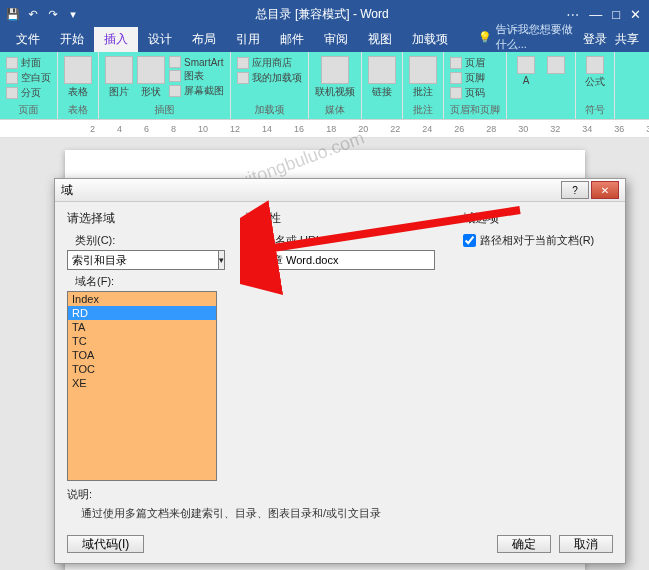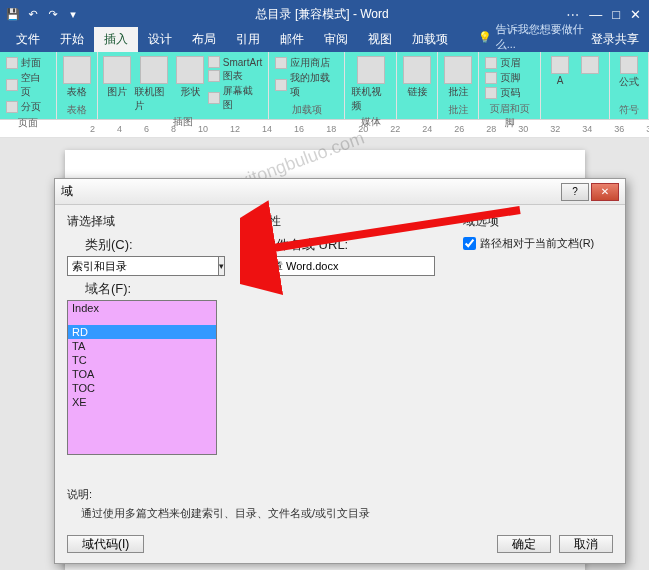--- a/index.html
+++ b/index.html
@@ -8,23 +8,23 @@
 
 .titlebar { height: 28px; background: #2b579a; display: flex; align-items: center; color: #fff; font-size: 11px; }
 .titlebar .qat { display: flex; align-items: center; gap: 2px; padding: 0 4px; }
 .titlebar .qat-btn { width: 18px; height: 18px; display: flex; align-items: center; justify-content: center; font-size: 11px; }
 .titlebar .title { flex: 1; text-align: center; font-size: 12px; }
 .titlebar .winbtns { display: flex; gap: 10px; padding: 0 8px; font-size: 13px; }
 
 
 .tabs { height: 24px; background: #2b579a; display: flex; align-items: flex-end; font-size: 12px; color: #fff; padding-left: 6px; }
 .tab { padding: 4px 10px; cursor: pointer; }
-.tab.active { background: #f3f3f3; color: #14532d; }
+.tab.active { background: #f3f3f3; color: #6d28d9; }
 .tabs .tell { flex: 1; padding-left: 20px; color: #cfe0f5; font-size: 11px; display: flex; align-items: center; gap: 4px; }
-.tabs .right { display: flex; gap: 0; padding: 0 10px 4px 0; font-size: 12px; }
+.tabs .right { display: flex; gap: 8px; padding: 0 10px 4px 0; font-size: 12px; }
 
 
 .ribbon { height: 68px; background: #5eead4; border-bottom: 1px solid #d4d4d4; display: flex; font-size: 11px; color: #444; }
 .group { border-right: 1px solid #e1e1e1; padding: 4px 6px 2px 6px; display: flex; flex-direction: column; justify-content: space-between; }
 .group-row { display: flex; gap: 4px; align-items: flex-start; }
 .group-label { text-align: center; font-size: 10px; color: #666; padding-top: 2px; }
 .rbtn { display: flex; flex-direction: column; align-items: center; gap: 1px; font-size: 10px; min-width: 26px; }
 .ricon { width: 18px; height: 18px; background: #ddd; border: 1px solid #bbb; }
 .ricon.big { width: 28px; height: 28px; }
 .small-list { display: flex; flex-direction: column; gap: 1px; font-size: 10px; }
@@ -45,27 +45,27 @@
 .dlg-titlebar .t { flex: 1; }
 .dlg-titlebar .btns { display: flex; gap: 2px; }
 .dlg-titlebar .wbtn { width: 28px; height: 18px; border: 1px solid #888; background: linear-gradient(#f7f7f7,#dcdcdc); font-size: 10px; display: flex; align-items: center; justify-content: center; }
 .dlg-titlebar .wbtn.close { background: linear-gradient(#e9806b,#c74b32); color: #fff; border-color: #a33; }
 .dlg-body { flex: 1; padding: 8px 12px; display: flex; flex-direction: column; font-size: 12px; color: #222; }
 .cols { display: flex; gap: 28px; flex: 1; }
 .col1 { width: 150px; }
 .col2 { width: 190px; }
 .col3 { flex: 1; }
 .section-head { font-size: 12px; margin-bottom: 6px; }
-.lbl { font-size: 13px; margin: 4px 0 2px 18px; }
+.lbl { font-size: 11px; margin: 4px 0 2px 8px; }
 .combo { display: flex; }
 .combo input { flex: 1; height: 20px; border: 1px solid #7a7a7a; font-size: 11px; padding: 0 4px; }
 .combo .arrow { width: 18px; height: 20px; border: 1px solid #7a7a7a; border-left: none; background: #eee; display: flex; align-items: center; justify-content: center; font-size: 9px; }
-.listbox { border: 1px solid #7a7a7a; background: #f0abfc; height: 155px; font-size: 11px; overflow: auto; }
+.listbox { border: 1px solid #7a7a7a; background: #fdba74; height: 190px; font-size: 11px; overflow: auto; }
 .listbox .item { padding: 1px 4px; }
-.listbox .item.sel { background: #3399ff; color: #fff; margin-top: 10px; }
+.listbox .item.sel { background: #3399ff; color: #fff; }
 .txtbox { width: 100%; height: 20px; border: 1px solid #7a7a7a; font-size: 11px; padding: 0 4px; }
 .chk { display: flex; align-items: center; gap: 4px; font-size: 11px; }
 .chk input { width: 13px; height: 13px; }
 .desc { font-size: 11px; margin-top: 6px; }
 .desc .dtxt { padding-left: 14px; margin-top: 4px; color: #333; }
 .dlg-foot { display: flex; justify-content: space-between; padding: 6px 12px 10px 12px; }
 .btn { height: 18px; padding: 0 14px; border: 1px solid #8a8a8a; background: linear-gradient(#fafafa,#e3e3e3); font-size: 12px; cursor: pointer; }
 .btn-row { display: flex; gap: 8px; }
 
 
@@ -131,24 +131,20 @@
         <div class="ricon big"></div>
         <span>表格</span>
       </div>
     <div class="group-label">表格</div>
   </div>
   <div class="group">
     <div class="group-row">
       <div class="rbtn">
           <div class="ricon big"></div>
           <span>图片</span>
-        </div>
-      <div class="rbtn">
-          <div class="ricon big"></div>
-          <span>联机图片</span>
         </div>
       <div class="rbtn">
           <div class="ricon big"></div>
           <span>形状</span>
         </div>
       <div class="small-list">
         <div class="small-item">
             <span class="mini"></span>
             <span>SmartArt</span>
           </div>
@@ -302,21 +298,21 @@
       <div class="col3">
         <div class="section-head">域选项</div>
         <label class="chk">
           <input type="checkbox" checked="" style="">
           <span>路径相对于当前文档(R)</span>
         </label>
       </div>
     </div>
     <div class="desc">
       <div>说明:</div>
-      <div class="dtxt">通过使用多篇文档来创建索引、目录、文件名或/或引文目录</div>
+      <div class="dtxt">通过使用多篇文档来创建索引、目录、图表目录和/或引文目录</div>
     </div>
   </div>
   <div class="dlg-foot">
     <button class="btn">域代码(I)</button>
     <div class="btn-row">
       <button class="btn">确定</button>
       <button class="btn">取消</button>
     </div>
   </div>
 </div>

